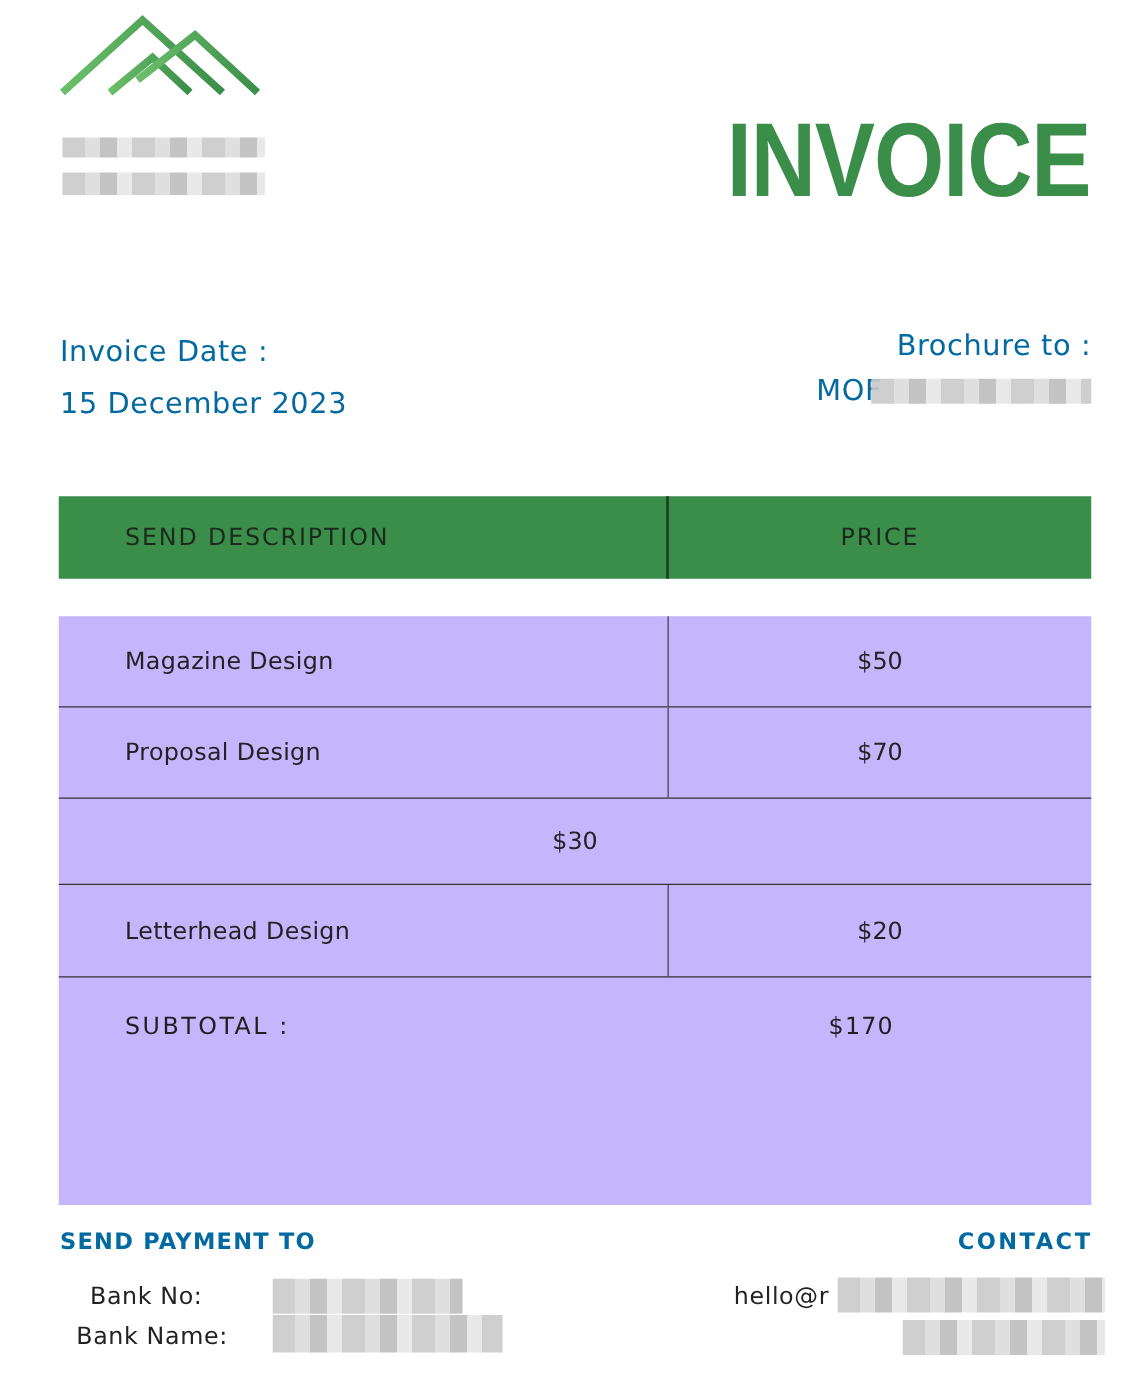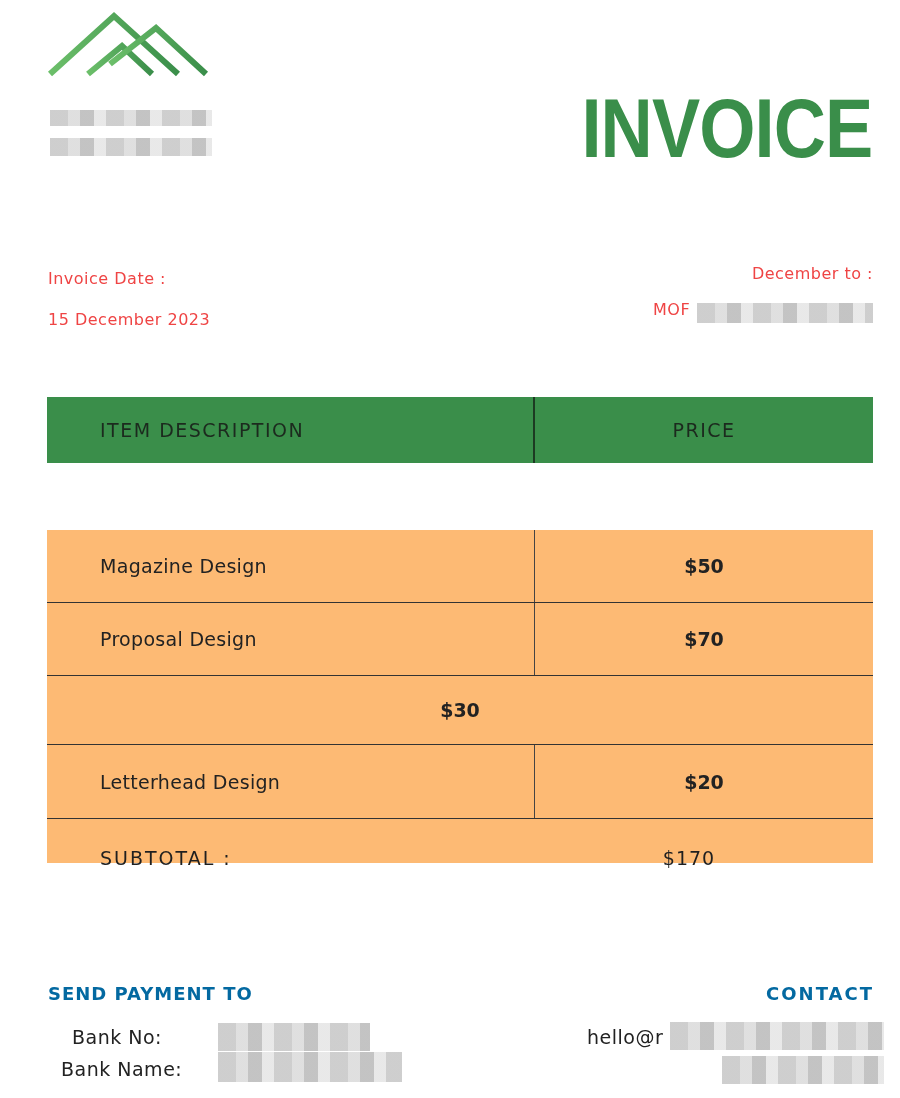--- a/index.html
+++ b/index.html
@@ -6,37 +6,37 @@
     html, body { width: 900px; height: 1098px; background: #ffffff; overflow: hidden; }
     body { position: relative; font-family: "DejaVu Sans", sans-serif; color: #1f1f1f; }
 
     .logo { position: absolute; left: 46px; top: 10px; width: 164px; height: 70px; }
     .redacted { position: absolute; background: repeating-linear-gradient(90deg, #c9c9c9 0 18px, #dcdcdc 18px 30px, #bdbdbd 30px 44px, #e6e6e6 44px 56px); opacity: .9; }
     .company-line1 { left: 50px; top: 110px; width: 162px; height: 16px; }
     .company-line2 { left: 50px; top: 138px; width: 162px; height: 18px; }
 
     .title { position: absolute; right: 28px; top: 86px; font-family: "Liberation Sans", sans-serif; font-weight: 700; font-size: 84px; color: #3a8e4a; letter-spacing: -1px; transform: scaleX(0.86); transform-origin: right center; line-height: 1; }
 
-    .meta-label, .meta-value { position: absolute; font-size: 16px; letter-spacing: 0.5px; color: #ef4444; }
+    .meta-label, .meta-value { position: absolute; font-size: 23px; letter-spacing: 0.5px; color: #0369a1; }
     .date-label { left: 48px; top: 269px; }
     .date-value { left: 48px; top: 300px; margin-top: 10px; }
     .to-label { right: 27px; top: 264px; }
     .to-value { left: 653px; top: 300px; }
     .to-redact { left: 697px; top: 303px; width: 176px; height: 20px; }
 
     .table { position: absolute; left: 47px; width: 826px; }
     .thead { top: 397px; height: 66px; background: #3a8e4a; display: flex; }
     .thead .col-desc, .thead .col-price { display: flex; align-items: center; font-size: 19px; letter-spacing: 1.5px; color: #1c2a1e; }
     .col-desc { width: 488px; padding-left: 53px; height: 100%; border-right: 2px solid #1d3a22; }
     .col-price { flex: 1; justify-content: center; height: 100%; }
 
-    .tbody { top: 530px; height: 333px; background: #fdba74; }
+    .tbody { top: 493px; height: 471px; background: #c4b5fd; }
     .row { display: flex; border-bottom: 1.5px solid #333; }
     .row .col-desc { border-right: 1.5px solid #444; font-size: 19px; letter-spacing: 0.3px; display: flex; align-items: center; color: #222; }
-    .row .col-price { display: flex; align-items: center; justify-content: center; font-size: 19px; color: #222; padding-right: 0; font-weight: bold; }
+    .row .col-price { display: flex; align-items: center; justify-content: center; font-size: 19px; color: #222; padding-right: 0; }
     .r1 { height: 73px; }
     .r2 { height: 73px; text-align: right; }
     .r3 { height: 69px; }
     .r4 { height: 74px; }
     .subtotal { display: flex; height: 78px; }
     .subtotal .col-desc { border-right: none; font-size: 19px; letter-spacing: 2px; display: flex; align-items: center; }
     .subtotal .col-price { display: flex; align-items: center; justify-content: center; font-size: 19px; padding-right: 30px; letter-spacing: 1px; }
 
     .footer-heading { position: absolute; font-weight: 700; font-size: 18px; letter-spacing: 1px; color: #0369a1; }
     .pay-heading { left: 48px; top: 983px; }
@@ -64,26 +64,26 @@
   <polyline points="42,64 76,36 106,64" fill="none" stroke="url(#g)" stroke-width="6"></polyline>
   <polyline points="64,54 110,18 160,64" fill="none" stroke="url(#g)" stroke-width="6"></polyline>
 </svg>
 <div class="redacted company-line1"></div>
 <div class="redacted company-line2"></div>
 
 <div class="title">INVOICE</div>
 
 <div class="meta-label date-label">Invoice Date :</div>
 <div class="meta-value date-value">15 December 2023</div>
-<div class="meta-label to-label">December to :</div>
+<div class="meta-label to-label">Brochure to :</div>
 <div class="meta-value to-value">MOF</div>
 <div class="redacted to-redact"></div>
 
 <div class="table thead">
-  <div class="col-desc">ITEM DESCRIPTION</div>
+  <div class="col-desc">SEND DESCRIPTION</div>
   <div class="col-price">PRICE</div>
 </div>
 
 <div class="table tbody">
   <div class="row r1">
     <div class="col-desc">Magazine Design</div>
     <div class="col-price">$50</div>
   </div>
   <div class="row r2">
     <div class="col-desc">Proposal Design</div>

